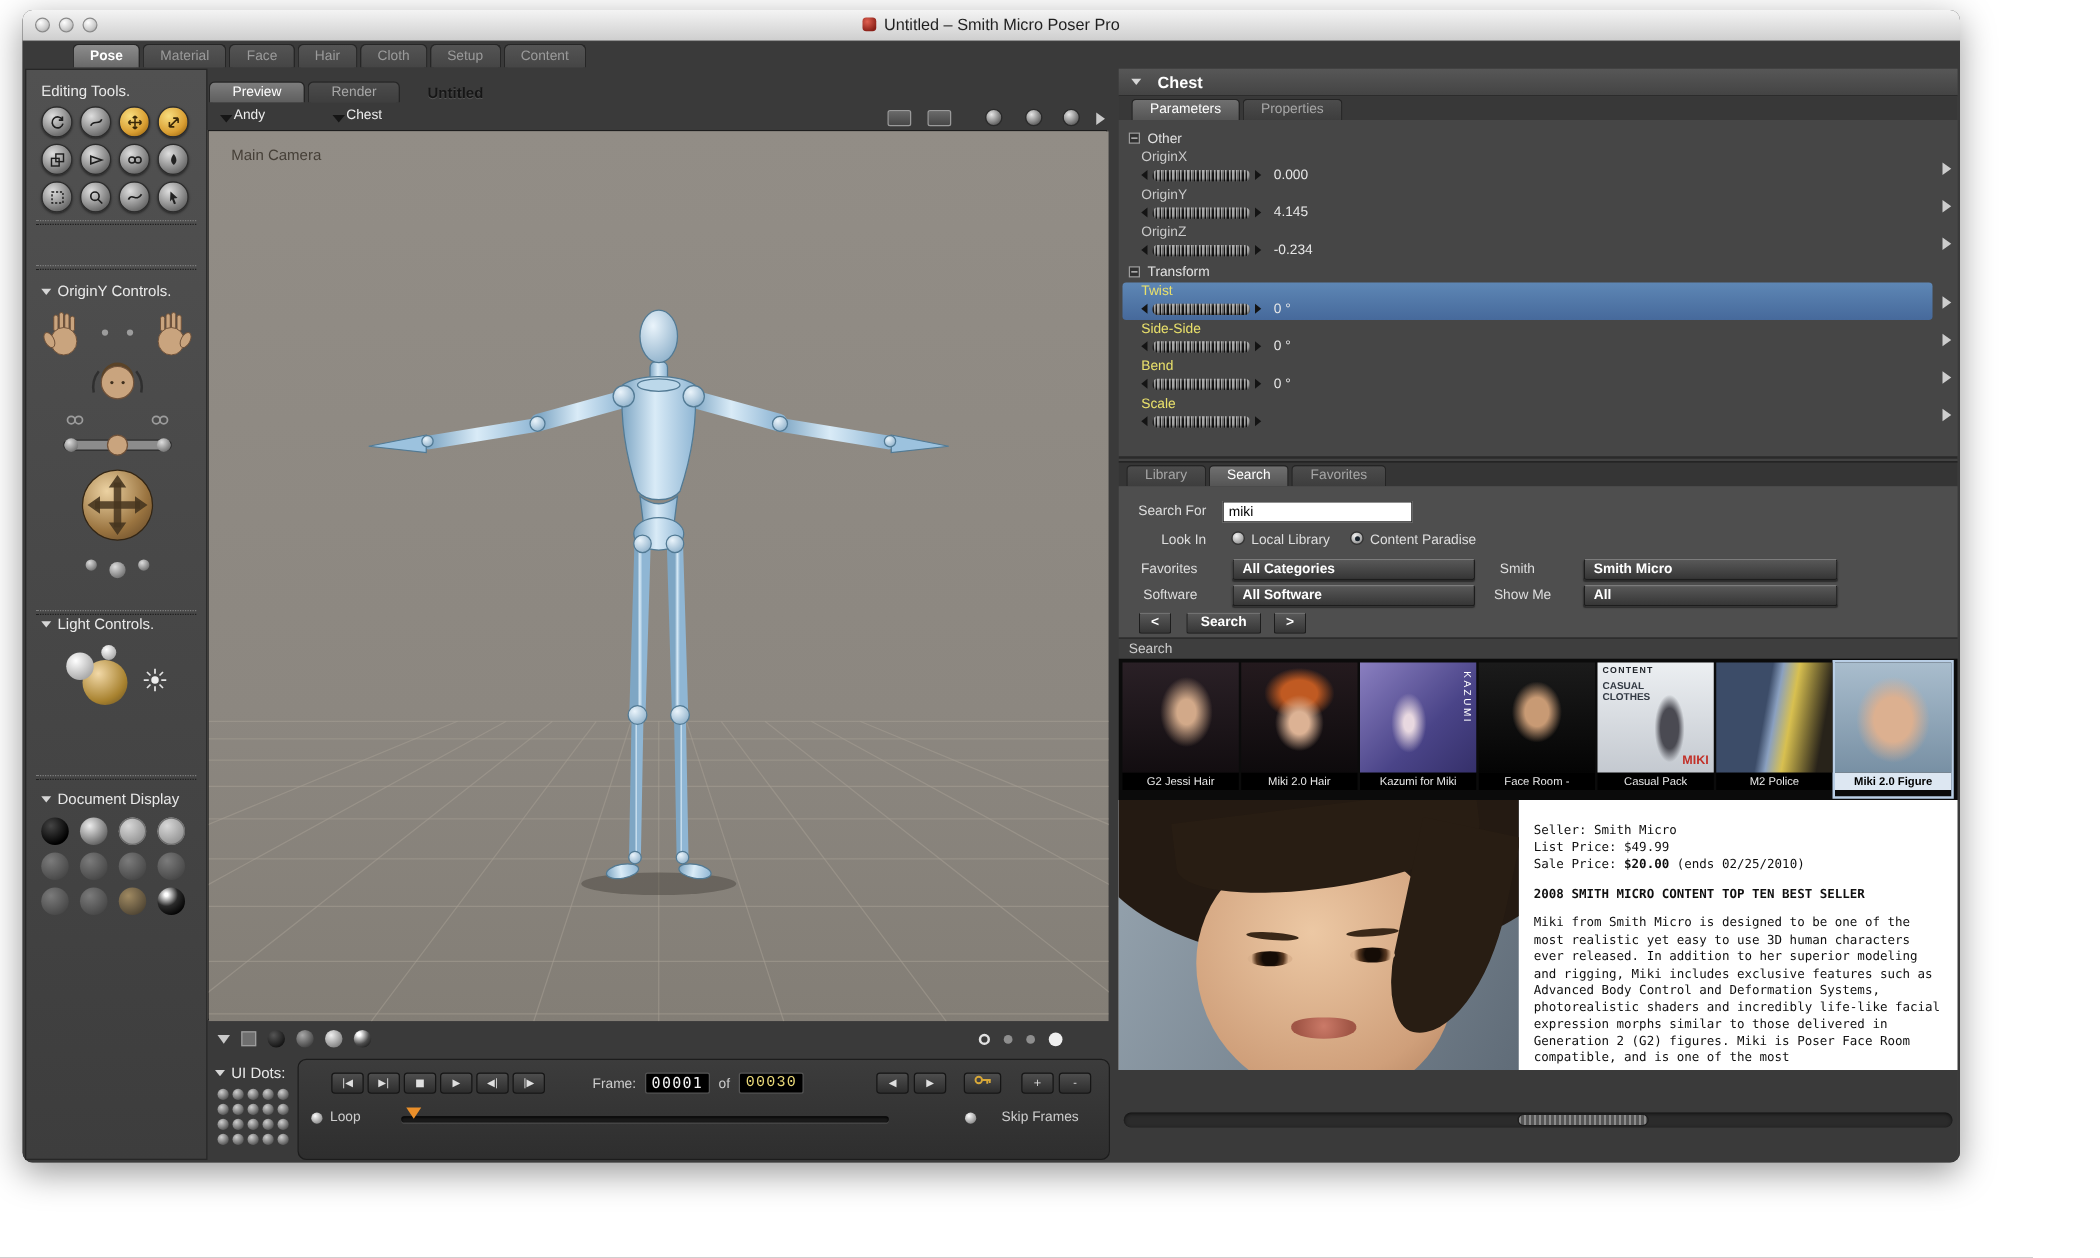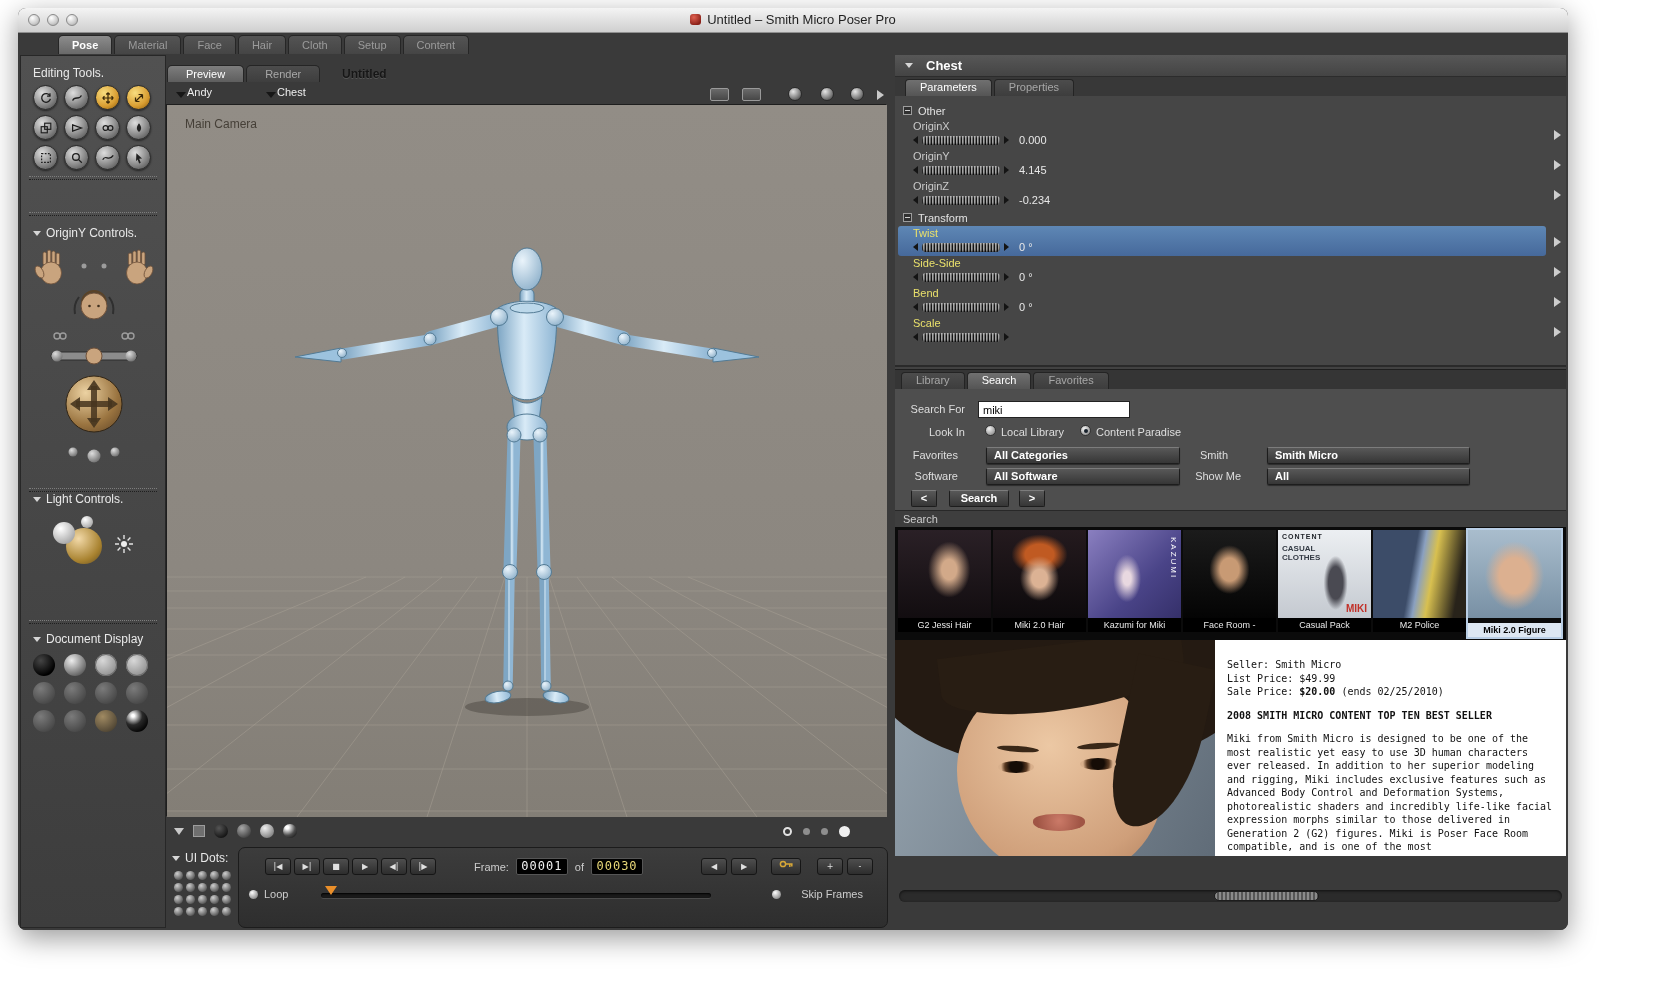--- a/index.html
+++ b/index.html
@@ -78,21 +78,21 @@
   .uidots { width:70px; position:relative; }
   .uid-grid { position:absolute; left:8px; top:24px; display:grid; grid-template-columns:repeat(5,9px); gap:3px; }
   .uid { width:9px; height:9px; border-radius:50%; background:radial-gradient(circle at 35% 30%, #cfcfcf, #4e4e4e 80%); }
   .tpanel { flex:1; margin-left:2px; background:linear-gradient(#3c3c3c,#2e2e2e); border:1px solid #1c1c1c; border-radius:7px; position:relative; }
   .transport { position:absolute; left:26px; top:10px; display:flex; gap:3px; }
   .tbtn { width:26px; height:17px; background:linear-gradient(#4e4e4e,#2d2d2d); border:1px solid #161616;
           color:#e0e0e0; font-size:8px; line-height:15px; text-align:center; border-radius:3px; font-family:"DejaVu Sans",sans-serif; }
   .framectr { position:absolute; left:235px; top:10px; display:flex; gap:7px; align-items:center; color:#cccccc; font-size:11px; }
   .lcd { display:inline-block; width:52px; height:17px; background:#000; border:1px solid #555; border-radius:2px;
          font-family:"DejaVu Sans Mono",monospace; font-size:12px; letter-spacing:1px; text-align:center; line-height:15px; color:#f2f2f2; }
-  .lcd.total { color:#e9d878; }
+  .lcd.total { color:#e9d878;font-family:Liberation Mono, monospace; }
   .rightbtns { position:absolute; left:462px; top:10px; display:flex; gap:4px; align-items:center; }
   .keybtn { margin-left:10px; width:30px; }
   .plusbtn { margin-left:12px; }
   .looprow { position:absolute; left:10px; right:10px; top:38px; height:20px; }
   .led { position:absolute; width:9px; height:9px; border-radius:50%; background:radial-gradient(circle at 35% 30%, #fdfdfd, #7e7e7e 85%); top:4px; }
   .looplabel { position:absolute; left:15px; top:2px; font-size:11px; color:#cdcdcd; }
   .sltrack { position:absolute; left:72px; width:390px; top:7px; height:5px; background:#1a1a1a; border-radius:3px;
              box-shadow:inset 0 1px 2px #000, 0 1px 0 rgba(255,255,255,.12); }
   .slmark { position:absolute; left:76px; top:0px; width:0; height:0; border-top:9px solid #ea8f2a;
             border-left:6px solid transparent; border-right:6px solid transparent; }
@@ -140,21 +140,21 @@
         border-radius:2px; box-shadow:0 1px 1px rgba(0,0,0,.45); white-space:nowrap; overflow:hidden; }
   .sbtn { position:absolute; height:17px; background:linear-gradient(#585858,#363636); border:1px solid #1d1d1d;
           border-top-color:#7c7c7c; color:#ffffff; font-weight:bold; font-size:11px; text-align:center; line-height:15px; border-radius:2px; }
   .rlabel { position:absolute; top:455px; left:0; right:0; height:17px; background:#3e3e3e; border-top:1px solid #282828;
             color:#cccccc; font-size:11px; padding:2px 0 0 8px; }
   .thumbs { position:absolute; top:472px; left:0; right:0; height:113px; background:#0b0b0b; display:flex; gap:2px; padding:3px; }
   .tile { width:93px; flex:none; display:flex; flex-direction:column; }
   .timg { height:88px; position:relative; overflow:hidden; background:#222; }
   .tlabel { height:14px; font-size:9px; color:#e9e9e9; background:#000; text-align:center; line-height:14px;
             white-space:nowrap; overflow:hidden; }
-  .tile.selected { outline:2px solid #b9cee5;justify-content:space-between; }
+  .tile.selected { outline:2px solid #b9cee5; }
   .tile.selected .tlabel { background:#dde7f2; color:#000; font-weight:bold; }
   .t1 .timg { background:radial-gradient(ellipse 30px 40px at 55% 45%, #d2a989 25%, rgba(0,0,0,0) 70%), linear-gradient(#2a2026,#120d10); }
   .t2 .timg { background:radial-gradient(ellipse 26px 30px at 50% 55%, #dcb294 30%, rgba(0,0,0,0) 75%),
               radial-gradient(ellipse 36px 26px at 50% 28%, #c05a22 40%, rgba(0,0,0,0) 78%), linear-gradient(#241a1e,#0d0a0c); }
   .t3 .timg { background:radial-gradient(ellipse 20px 34px at 42% 55%, #e8d8e0 20%, rgba(0,0,0,0) 70%),
               linear-gradient(135deg,#8a7fc0,#4a4488 60%,#35306a); }
   .t4 .timg { background:radial-gradient(ellipse 16px 36px at 62% 60%, #4a4a52 45%, rgba(0,0,0,0) 75%), linear-gradient(#eceff2,#c4c9d0); }
   .t5 .timg { background:radial-gradient(ellipse 27px 33px at 50% 45%, #c89a74 35%, rgba(0,0,0,0) 74%), linear-gradient(#1b1b1b,#040404); }
   .t6 .timg { background:linear-gradient(100deg,#3c4c68 42%, #8aa0c0 50%, #d8c050 62%, #28231a 88%); }
   .t7 .timg { background:radial-gradient(ellipse 36px 42px at 50% 52%, #dcb090 42%, rgba(0,0,0,0) 82%), linear-gradient(#a9bdcd,#7890a4); }

